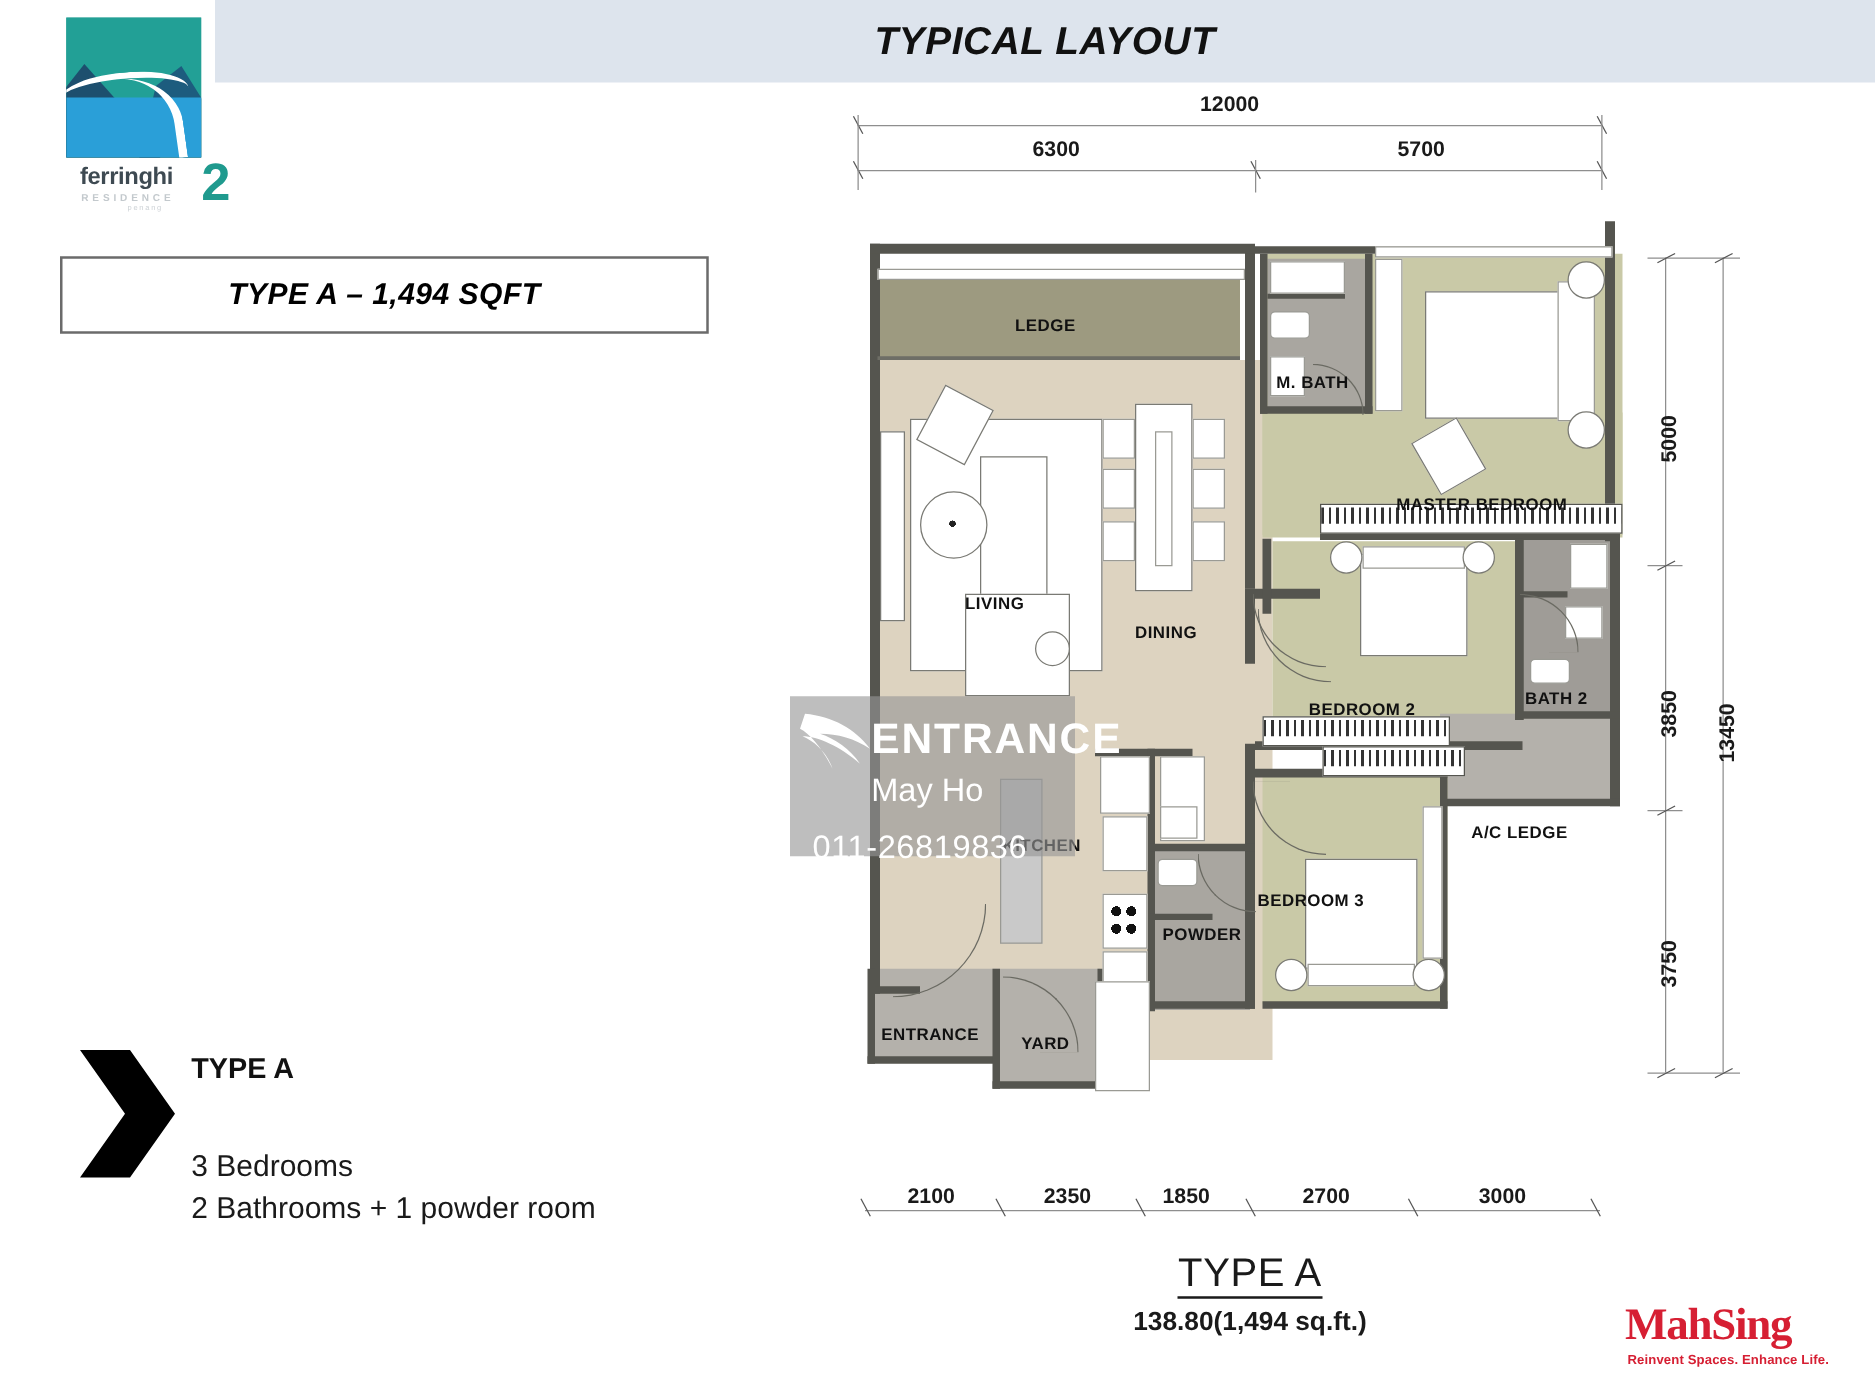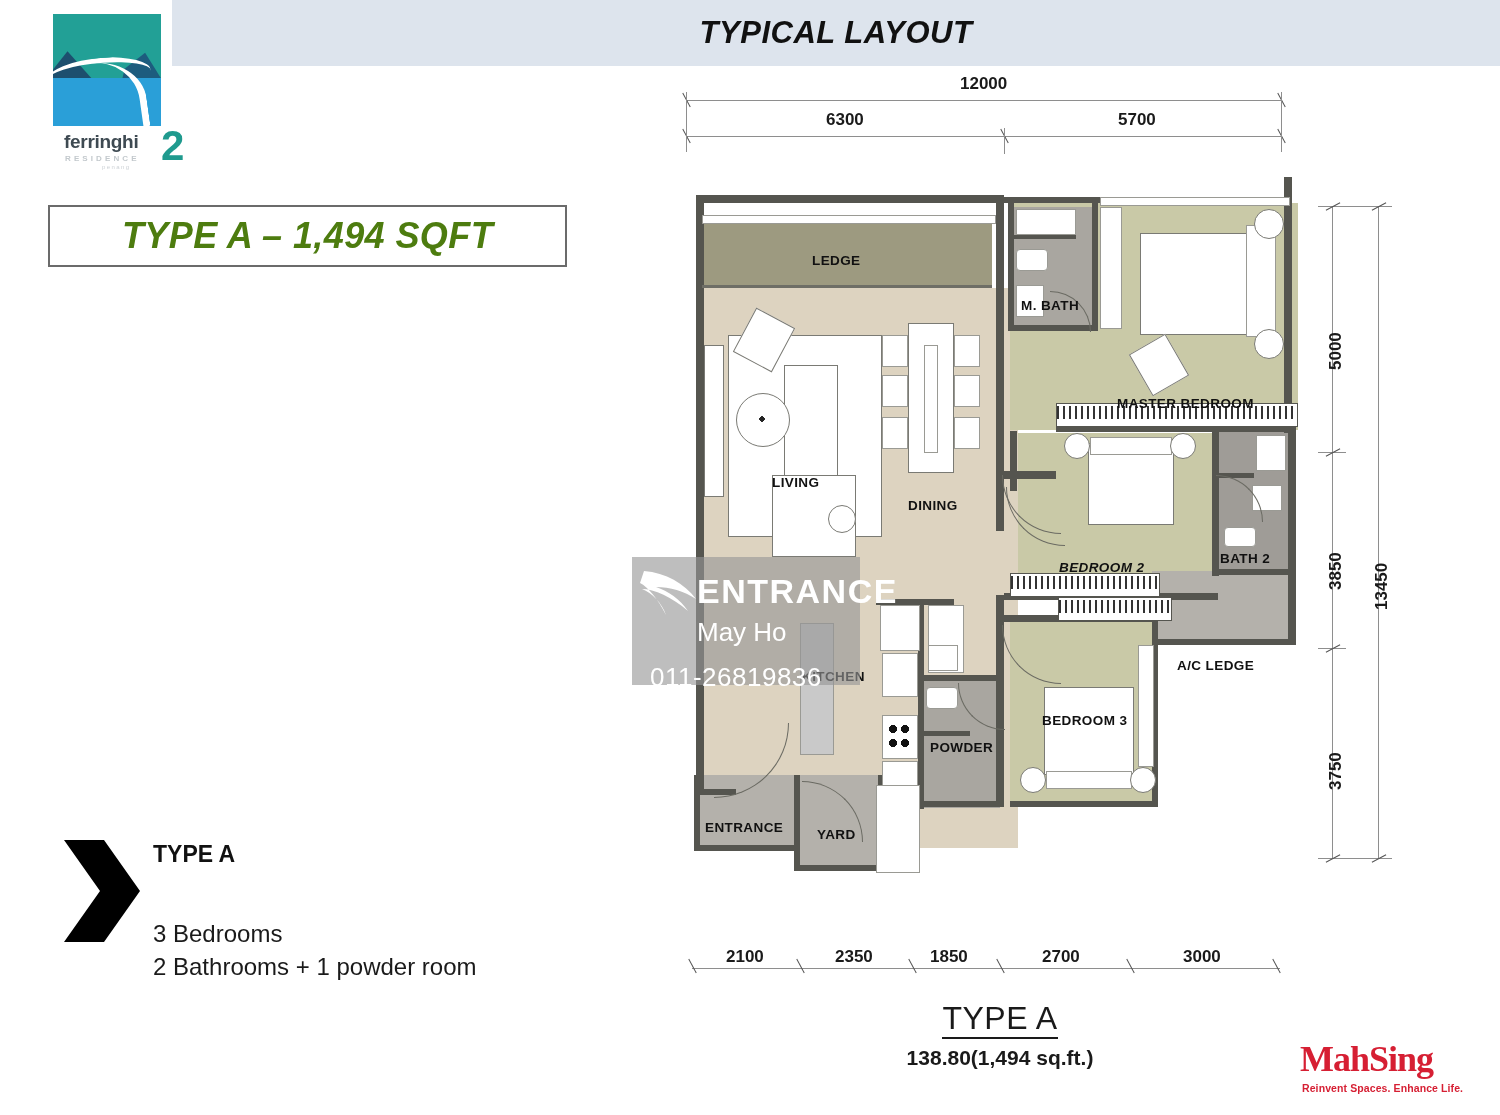--- a/index.html
+++ b/index.html
@@ -78,22 +78,22 @@
     color:#1f9a8e;line-height:1;
   }
 
   
   #type-box{
     left:48px;top:205px;width:515px;height:58px;
     border:2px solid #6b6b6b;background:#fff;
     display:flex;align-items:center;justify-content:center;
   }
   #type-box-label{
-    font-size:36px;font-weight:bold;font-style:italic;
-    letter-spacing:.4px;color:#4d7c0f;white-space:nowrap;
+    font-size:24px;font-weight:bold;font-style:italic;
+    letter-spacing:.4px;color:#000000;white-space:nowrap;
   }
 
   
   #summary-arrow{
     left:62px;top:837px;width:80px;height:108px;
   }
   #summary-arrow svg{display:block;}
   #summary-title{
     left:153px;top:841px;font-size:23px;font-weight:bold;color:#111;
   }
@@ -441,24 +441,24 @@
 
   <div class="label" style="left:132px;top:78px;">LEDGE</div>
   <div class="label" style="left:52px;top:300px;padding-left:40px;">LIVING</div>
   <div class="label" style="left:228px;top:275px;margin-top:48px;">DINING</div>
   <div class="label" style="left:122px;top:494px;">KITCHEN</div>
   <div class="label" style="left:25px;top:645px;">ENTRANCE</div>
   <div class="label" style="left:137px;top:652px;">YARD</div>
   <div class="label" style="left:250px;top:565px;">POWDER</div>
   <div class="label" style="left:341px;top:123px;">M. BATH</div>
   <div class="label" style="left:437px;top:221px;">MASTER BEDROOM</div>
-  <div class="label" style="left:379px;top:385px;font-style:italic;">BEDROOM 2</div>
+  <div class="label" style="left:367px;top:385px;">BEDROOM 2</div>
   <div class="label" style="left:540px;top:376px;">BATH 2</div>
   <div class="label" style="left:497px;top:483px;">A/C LEDGE</div>
-  <div class="label" style="left:362px;top:538px;">BEDROOM 3</div>
+  <div class="label" style="left:326px;top:538px;">BEDROOM 3</div>
 
 </div>
 
 <div class="abs" id="watermark"></div>
 <div class="abs" id="wm-logo">
   <svg width="60" height="56" viewBox="0 0 60 56">
     <path d="M4 6 C26 8, 44 18, 56 34 C44 26, 30 22, 16 22 C28 26, 40 34, 48 46 C32 32, 14 24, 2 24 C12 28, 22 38, 26 50 C18 34, 8 22, 0 18 Z" fill="#ffffff"></path>
   </svg>
 </div>
 <div class="abs" id="wm-brand">ENTRANCE</div>

